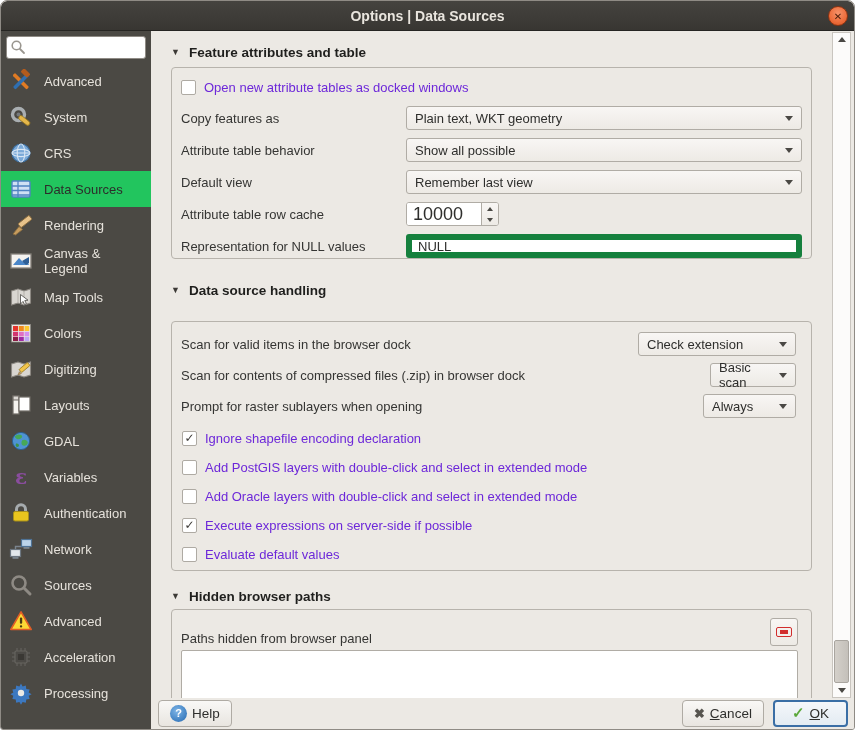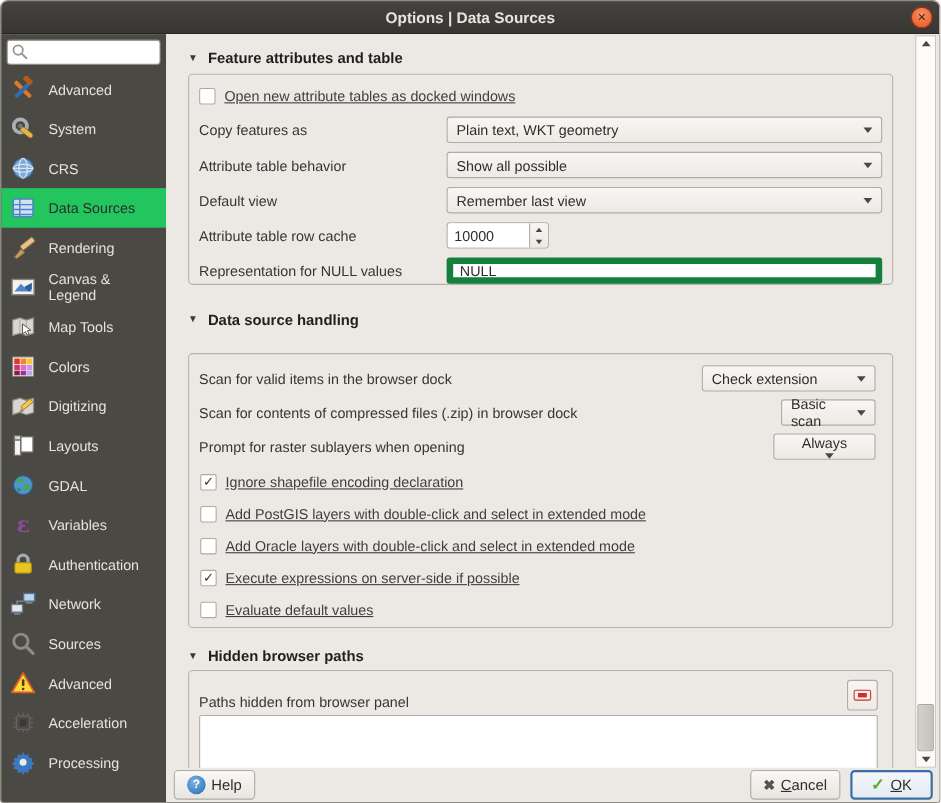--- a/index.html
+++ b/index.html
@@ -61,25 +61,25 @@
   .combo .carrow { width:0; height:0; border-left:4px solid transparent; border-right:4px solid transparent;
                    border-top:5px solid #4a4844; margin-left:8px; flex:none; }
   .combo.grow { flex:1; }
 
   .checkline { display:flex; align-items:center; height:18px; margin-bottom:10px; }
   .checkline2 { display:flex; align-items:center; height:16px; margin-bottom:13px; margin-left:1px; }
   .checkbox { width:15px; height:15px; background:#fff; border:1px solid #aeaaa3; border-radius:2px;
               flex:none; display:flex; align-items:center; justify-content:center; }
   .checkbox .tick { display:none; font-size:12px; font-weight:bold; color:#3c3a36; line-height:1; }
   .checkbox.on .tick { display:block; }
-  .cklabel { margin-left:8px; color:#404040;text-decoration:underline; }
+  .cklabel { margin-left:8px; color:#6d28d9; }
 
   .spinbox { display:flex; height:24px; width:93px; border:1px solid #b0aca5; border-radius:3px;
              overflow:hidden; background:#fff; }
-  .spinbox input { width:74px; border:none; outline:none; padding:11px 6px; font-size:13px; color:#2e2e2c; }
+  .spinbox input { width:74px; border:none; outline:none; padding:11px 6px; font-size:18px; color:#2e2e2c; }
   .spinbtns { width:18px; border-left:1px solid #b0aca5; background:linear-gradient(#f8f6f4,#edeae5);
               display:flex; flex-direction:column; }
   .spinbtns span { flex:1; display:flex; align-items:center; justify-content:center; }
   .tri-up { width:0; height:0; border-left:3.5px solid transparent; border-right:3.5px solid transparent;
             border-bottom:4.5px solid #4a4844; }
   .tri-dn { width:0; height:0; border-left:3.5px solid transparent; border-right:3.5px solid transparent;
             border-top:4.5px solid #4a4844; }
 
   .textinput { flex:1; height:24px; background:#fff; border:6px solid #15803d; border-radius:3px;
                padding:0 6px; font-size:13px; color:#2e2e2c; outline:none; }
@@ -422,21 +422,21 @@
           </div>
           <div class="frow" style="margin-bottom:7px;">
             <span class="flabel2">Scan for contents of compressed files (.zip) in browser dock</span>
             <div class="combo" style="width:86px;">
               <span class="ctext">Basic scan</span>
               <span class="carrow"></span>
             </div>
           </div>
           <div class="frow" style="margin-bottom:12px;">
             <span class="flabel2">Prompt for raster sublayers when opening</span>
-            <div class="combo" style="width:93px;flex-direction:column;">
+            <div class="combo" style="width:93px;">
               <span class="ctext">Always</span>
               <span class="carrow"></span>
             </div>
           </div>
 
           <div class="checkline2">
             <span class="checkbox on">
                 <span class="tick">✓</span>
               </span>
             <span class="cklabel">Ignore shapefile encoding declaration</span>

